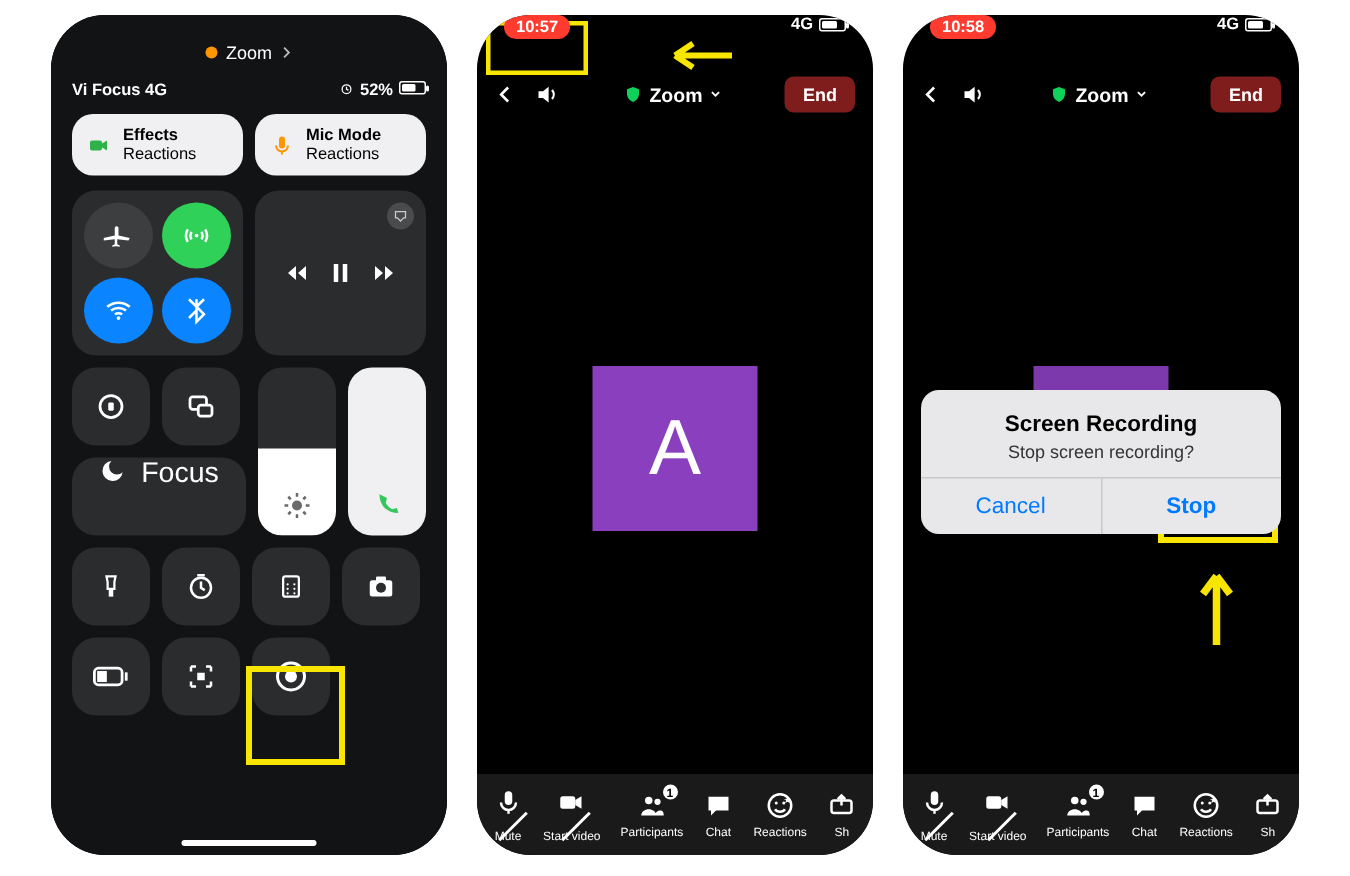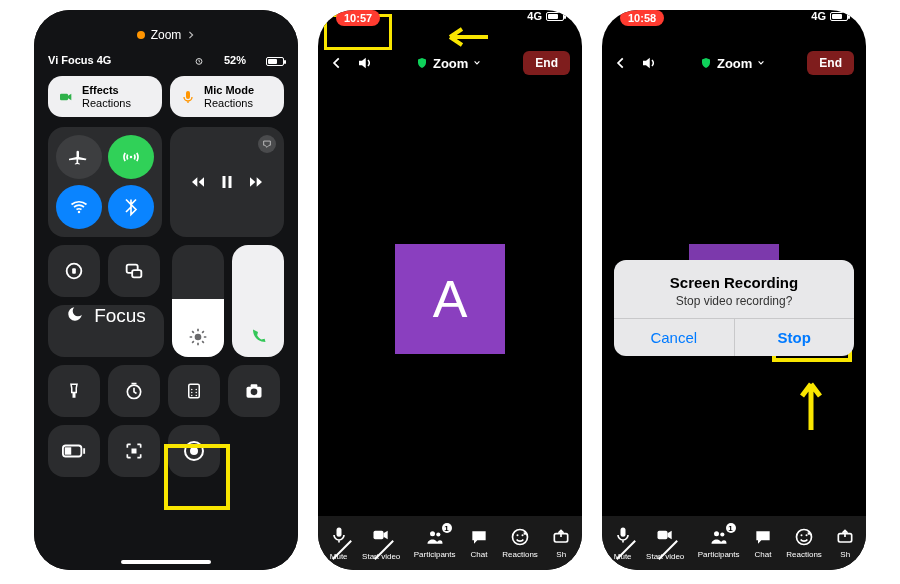--- a/index.html
+++ b/index.html
@@ -11,21 +11,21 @@
   .batt { display: inline-flex; align-items: center; gap: 2px; }
   .batt-outline { width: 18px; height: 9px; border: 1px solid #fff; border-radius: 2px; position: relative; }
   .batt-outline:after { content:''; position:absolute; right:-3px; top:2px; width:2px; height:4px; background:#fff; border-radius:1px; }
   .batt-fill { position:absolute; left:1px; top:1px; bottom:1px; width:55%; background:#fff; border-radius:1px; }
 
   
   .cc { position: absolute; inset: 0; background: #121315; padding: 12px 14px 0; }
   .cc .status-top { height: 26px; display:flex; align-items:center; justify-content:center; color:#fff; font-size:12px; gap:6px; margin-bottom:6px; }
   .cc .status-top .dot { width:8px; height:8px; border-radius:4px; background:#ff9500; }
   .cc-status { display:flex; justify-content:space-between; color:#fff; font-size:11px; font-weight:600; margin-bottom:10px;}
-  .cc-status .right { display:flex; align-items:flex-end; gap:20px; }
+  .cc-status .right { display:flex; align-items:flex-start; gap:4px; }
   .alarm { width:10px; height:10px; }
   .row { display:flex; gap:8px; margin-bottom:8px; }
   .tile { background:#2b2c2e; border-radius:16px; display:flex; align-items:center; justify-content:center; }
   .tile.big { flex:1; height:110px; }
   .tile.med { flex:1; height:52px; }
   .tile.sm { width:52px; height:52px; }
   .opt-row { display:flex; gap:8px; margin-bottom:10px; }
   .opt { flex:1; background:#f0f0f2; border-radius:14px; padding:8px 10px; display:flex; align-items:center; gap:8px; }
   .opt .ic { width:16px; height:16px; }
   .opt .txt { font-size:11px; color:#000; line-height:1.15; }
@@ -393,21 +393,21 @@
     <div class="end-btn">End</div>
   </div>
 
   <div class="zoom-body">
     <div class="avatar" style="width:90px;height:80px;margin-top:-30px;opacity:0.9"></div>
   </div>
 
   <div class="alert">
     <div class="alert-head">
       <div class="t">Screen Recording</div>
-      <div class="s">Stop video recording?</div>
+      <div class="s">Stop screen recording?</div>
     </div>
     <div class="alert-btns">
       <div>Cancel</div>
       <div class="stop">Stop</div>
     </div>
   </div>
   <div class="highlight" style="left:170px; top:308px; width:80px; height:44px;"></div>
   <div style="position:absolute; left:196px; top:360px;">
     <svg width="26" height="60" viewBox="0 0 26 60">
         <path d="M13 60V14M13 14L4 26M13 14l9 12" stroke="#f9e600" stroke-width="5" fill="none"></path>

